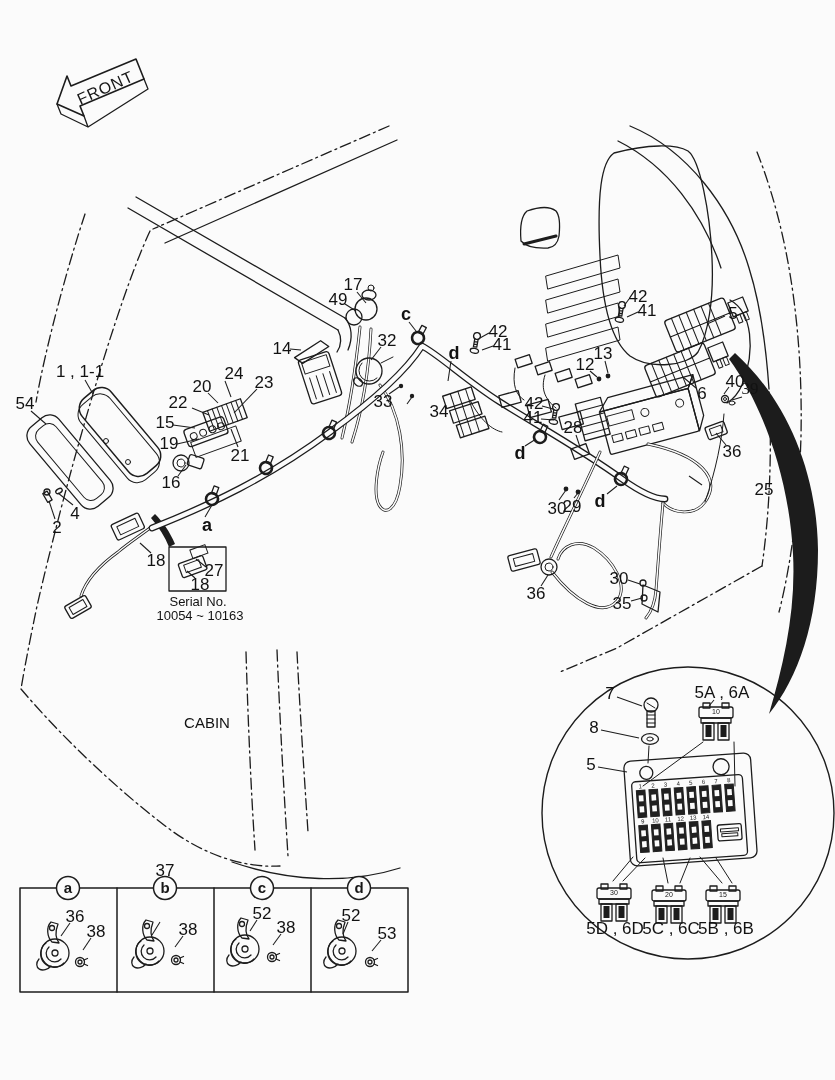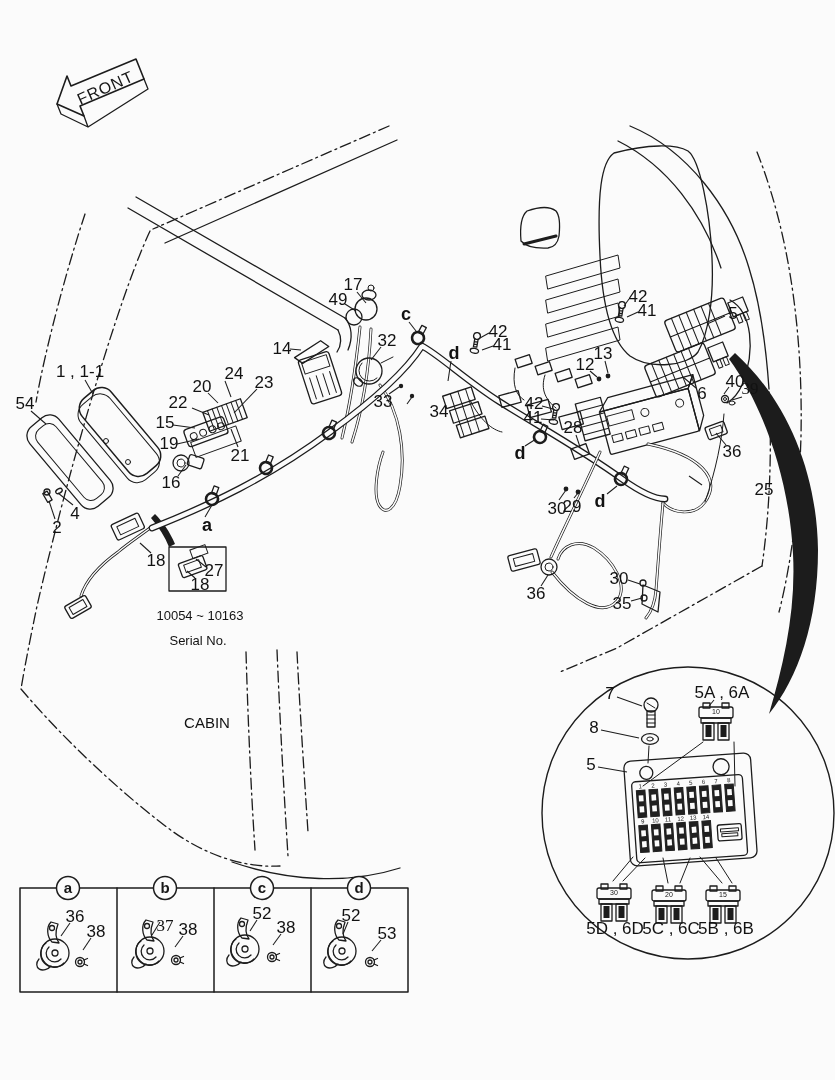--- a/index.html
+++ b/index.html
@@ -494,21 +494,21 @@
       <span class="callout" style="left: 165px; top: 422px;">15</span>
       <span class="callout" style="left: 169px; top: 443px;">19</span>
       <span class="callout" style="left: 240px; top: 455px;">21</span>
       <span class="callout" style="left: 171px; top: 482px;">16</span>
       <span class="callout" style="left: 75px; top: 513px;">4</span>
       <span class="callout" style="left: 57px; top: 527px;">2</span>
       <span class="callout bold" style="left: 207px; top: 525px;">a</span>
       <span class="callout" style="left: 156px; top: 560px;">18</span>
       <span class="callout" style="left: 214px; top: 570px;">27</span>
       <span class="callout" style="left: 200px; top: 584px;">18</span>
-      <span class="callout" style="font-size: 13px; left: 198px; top: 601px; margin-top: 39px;">Serial No.</span>
+      <span class="callout" style="font-size: 13px; left: 198px; top: 601px;">Serial No.</span>
       <span class="callout" style="font-size: 13px; left: 200px; top: 615px;">10054 ~ 10163</span>
       <span class="callout" style="left: 353px; top: 284px;">17</span>
       <span class="callout" style="left: 338px; top: 299px;">49</span>
       <span class="callout bold" style="left: 406px; top: 314px;">c</span>
       <span class="callout" style="left: 282px; top: 348px;">14</span>
       <span class="callout" style="left: 387px; top: 340px;">32</span>
       <span class="callout bold" style="left: 454px; top: 353px;">d</span>
       <span class="callout" style="left: 383px; top: 401px;">33</span>
       <span class="callout" style="left: 403px; top: 411px; margin-left: 36px;">34</span>
       <span class="callout" style="left: 498px; top: 331px;">42</span>
@@ -536,20 +536,20 @@
       <span class="callout" style="font-size: 15px; left: 207px; top: 722px;">CABIN</span>
       <span class="callout" style="left: 610px; top: 693px;">7</span>
       <span class="callout" style="left: 594px; top: 727px;">8</span>
       <span class="callout" style="left: 591px; top: 764px;">5</span>
       <span class="callout" style="left: 722px; top: 692px;">5A , 6A</span>
       <span class="callout" style="left: 615px; top: 928px;">5D , 6D</span>
       <span class="callout" style="left: 671px; top: 928px;">5C , 6C</span>
       <span class="callout" style="left: 726px; top: 928px;">5B , 6B</span>
       <span class="callout" style="left: 75px; top: 916px;">36</span>
       <span class="callout" style="left: 96px; top: 931px;">38</span>
-      <span class="callout" style="left: 165px; top: 925px; font-family: Liberation Serif, serif;">37</span>
+      <span class="callout" style="left: 165px; top: 870px;">37</span>
       <span class="callout" style="left: 188px; top: 929px;">38</span>
       <span class="callout" style="left: 262px; top: 913px;">52</span>
       <span class="callout" style="left: 286px; top: 927px;">38</span>
       <span class="callout" style="left: 351px; top: 915px;">52</span>
       <span class="callout" style="left: 387px; top: 933px;">53</span>
     </div>
 </div>
 
 </body></html>

